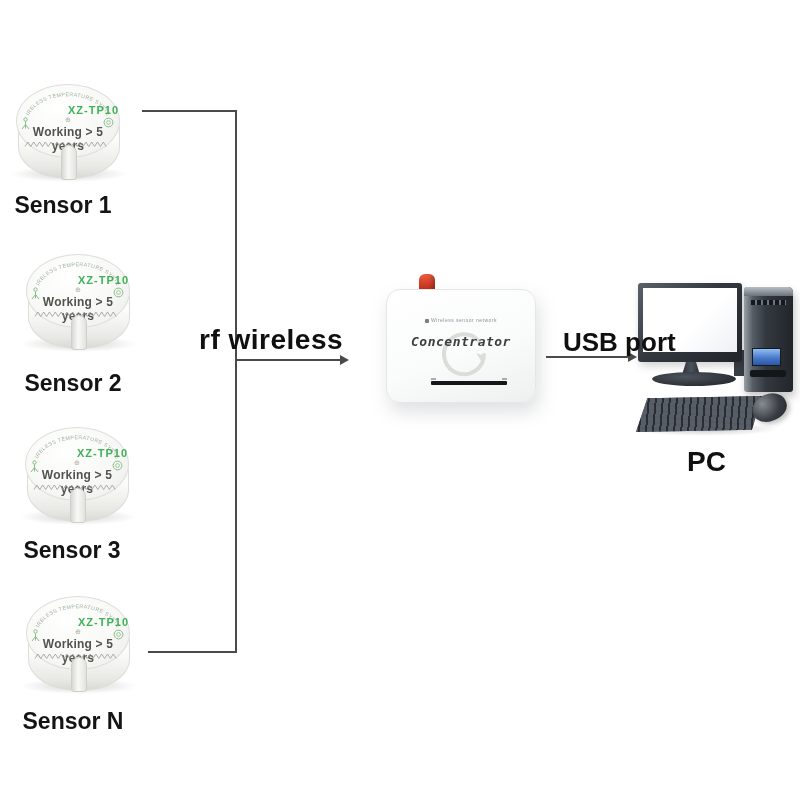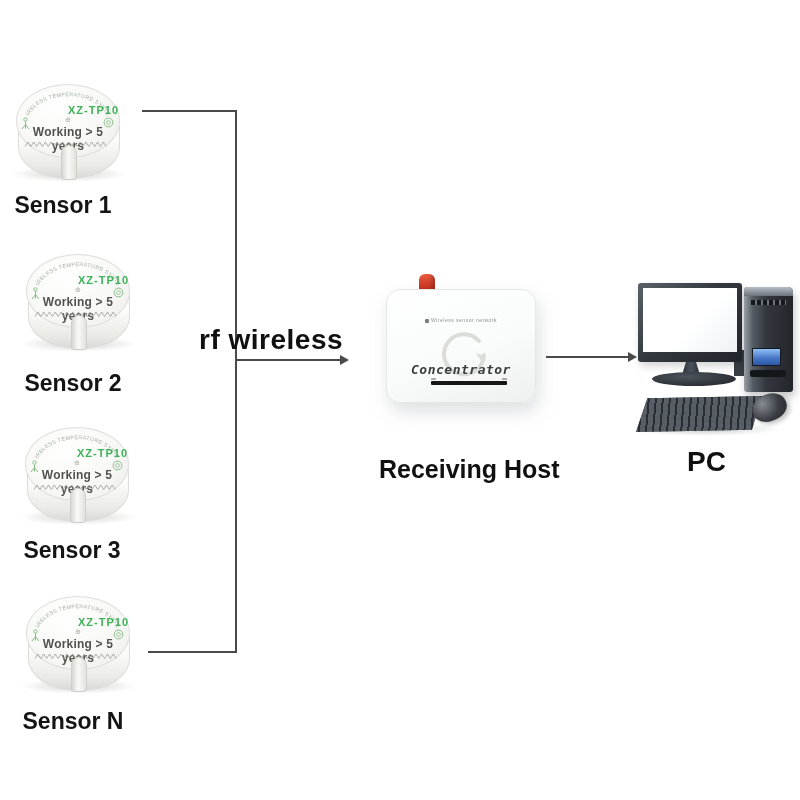--- a/index.html
+++ b/index.html
@@ -70,21 +70,21 @@
       border-radius:6px 6px 2px 2px;box-shadow:inset -3px -3px 4px rgba(0,0,0,0.25);}
   .conc-body{position:absolute;left:0;top:15px;width:148px;height:112px;
       background:linear-gradient(160deg,#ffffff 0%,#fafbfb 55%,#eef0f0 100%);
       border:1px solid #e5e6e6;border-radius:14px;
       box-shadow:3px 9px 18px rgba(140,145,150,0.28);}
   .conc-top-text{position:absolute;top:27px;left:0;width:100%;text-align:center;font-size:5px;
       color:#8d9195;letter-spacing:0.5px;}
   .conc-dot{display:inline-block;width:4px;height:4px;background:#7a7e82;margin-right:2px;
       border-radius:1px;vertical-align:middle;}
   .swirl{position:absolute;left:48px;top:36px;}
-  .conc-name{position:absolute;top:72px;left:0;width:100%;text-align:center;font-style:italic;
+  .conc-name{position:absolute;top:44px;left:0;width:100%;text-align:center;font-style:italic;
       font-weight:600;font-size:13px;color:#3d3d3d;letter-spacing:0.5px;
       font-family:"DejaVu Sans Mono",monospace;}
   .conc-slot{position:absolute;left:44px;top:91px;width:76px;height:4px;background:#15151a;
       border-radius:1px;}
   .conc-tick{position:absolute;top:88px;width:5px;height:2px;background:#a9adb0;}
   .conc-tick.t-left{left:44px;}
   .conc-tick.t-right{left:115px;}
 
   
   #pc-group{position:absolute;left:630px;top:268px;width:170px;height:172px;z-index:2;}
@@ -129,21 +129,21 @@
 
   <div class="line" id="line-s1"></div>
   <div class="line" id="line-vertical"></div>
   <div class="line" id="line-sn"></div>
   <div class="arrow-line" id="arrow-rf-line"></div>
   <div class="arrow-head" id="arrow-rf-head"></div>
   <div class="arrow-line" id="arrow-usb-line"></div>
   <div class="arrow-head" id="arrow-usb-head"></div>
 
   <div class="big-label" id="label-rf">rf wireless</div>
-  <div class="big-label" id="label-receiving">Receiving Host</div>
+  <div class="big-label" id="label-usb">USB port</div>
   <div class="big-label" id="label-pc">PC</div>
 
   <div class="sensor s1">
     <div class="puck">
       <div class="puck-shadow"></div>
       <div class="puck-side"></div>
       <div class="puck-notch"></div>
       <div class="puck-top">
         <svg class="arc-svg" viewBox="0 0 102 34">
           <path id="arc-0" d="M11,32 A41,28 0 0 1 91,32" fill="none"></path>

